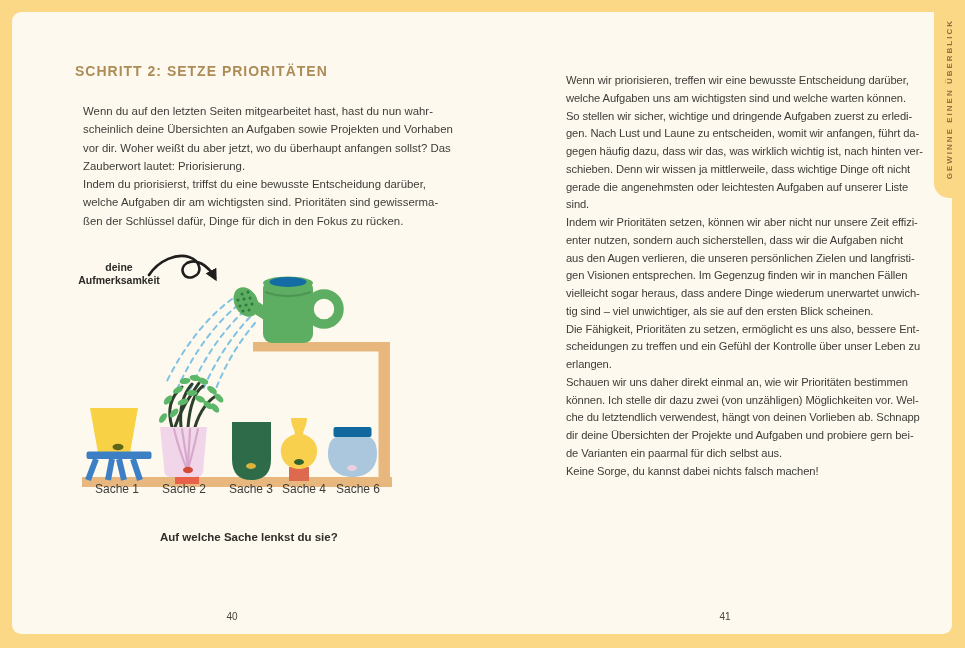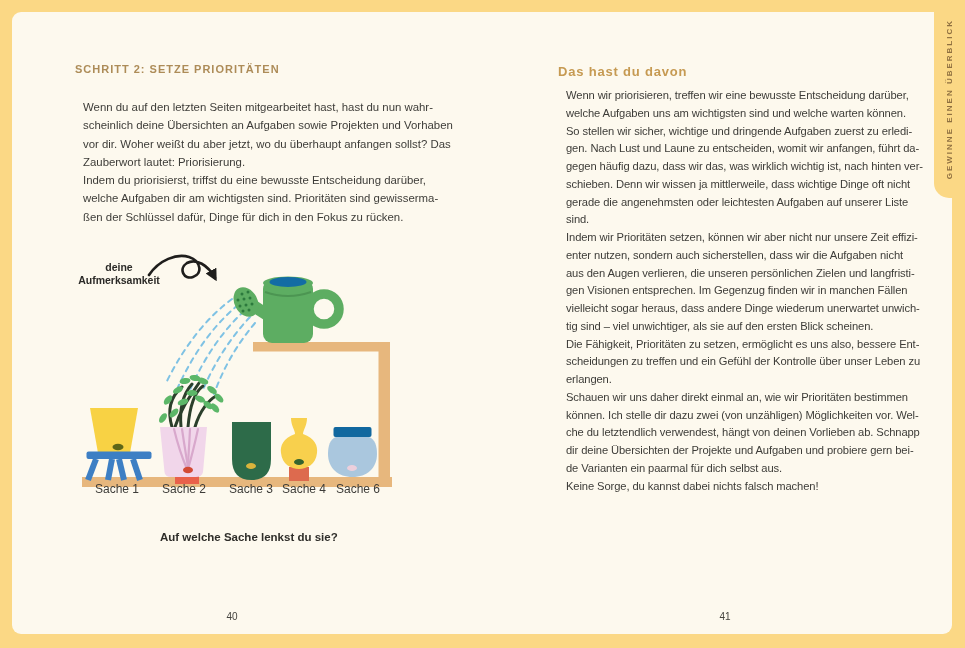--- a/index.html
+++ b/index.html
@@ -6,21 +6,21 @@
   .stage { position:relative; width:965px; height:648px; background:#fbd885;
            font-family:"Liberation Sans", sans-serif; overflow:hidden; }
   .page  { position:absolute; left:12px; top:12px; width:940px; height:622px;
            background:#fdf9ee; border-radius:9px; }
   .tab   { position:absolute; top:0; right:0; width:31px; height:198px; background:#fbd885;
            border-bottom-left-radius:15px; display:flex; align-items:center; justify-content:center; }
   .tab-label { writing-mode:vertical-rl; transform:rotate(180deg); font-size:8px; font-weight:bold;
            letter-spacing:2px; color:#8f7040; white-space:nowrap; }
 
   .left-col  { position:absolute; left:75px; top:63px; width:412px; }
-  .heading-left  { margin:0 0 23px 0; font-size:11px; font-weight:bold; letter-spacing:1px; color:#ad8c58; }
+  .heading-left  { margin:0 0 23px 0; font-size:14px; font-weight:bold; letter-spacing:1px; color:#ad8c58; }
   .body-text { margin:8px; font-size:11.4px; line-height:18.3px; color:#3d3c38; white-space:pre; }
 
   .right-col { position:absolute; left:558px; top:64px; width:400px; }
   .heading-right { margin:0 0 7px 0; font-size:13px; font-weight:bold; letter-spacing:0.8px; color:#c69a52; }
   .right-col .body-text { font-size:11.2px; line-height:17.75px; letter-spacing:-0.1px; }
 
   .illustration { position:absolute; left:75px; top:250px; width:400px; height:300px; }
   .illustration svg { position:absolute; left:0; top:0; }
   .annotation { position:absolute; left:0; top:11px; width:88px; text-align:center; font-weight:bold;
            font-size:10.5px; line-height:12.5px; color:#2b2a27; white-space:pre-line; }
@@ -173,21 +173,20 @@
     <span class="sache-label" style="left:7px">Sache 1</span>
     <span class="sache-label" style="left:74px">Sache 2</span>
     <span class="sache-label" style="left:141px">Sache 3</span>
     <span class="sache-label" style="left:194px">Sache 4</span>
     <span class="sache-label" style="left:248px">Sache 6</span>
 
     <div class="caption">Auf welche Sache lenkst du sie?</div>
   </div>
 
   <div class="right-col">
-    <h2 class="heading-right">Das hast du davon</h2>
     <p class="body-text">Wenn wir priorisieren, treffen wir eine bewusste Entscheidung darüber,
 welche Aufgaben uns am wichtigsten sind und welche warten können.
 So stellen wir sicher, wichtige und dringende Aufgaben zuerst zu erledi-
 gen. Nach Lust und Laune zu entscheiden, womit wir anfangen, führt da-
 gegen häufig dazu, dass wir das, was wirklich wichtig ist, nach hinten ver-
 schieben. Denn wir wissen ja mittlerweile, dass wichtige Dinge oft nicht
 gerade die angenehmsten oder leichtesten Aufgaben auf unserer Liste
 sind.
 Indem wir Prioritäten setzen, können wir aber nicht nur unsere Zeit effizi-
 enter nutzen, sondern auch sicherstellen, dass wir die Aufgaben nicht

